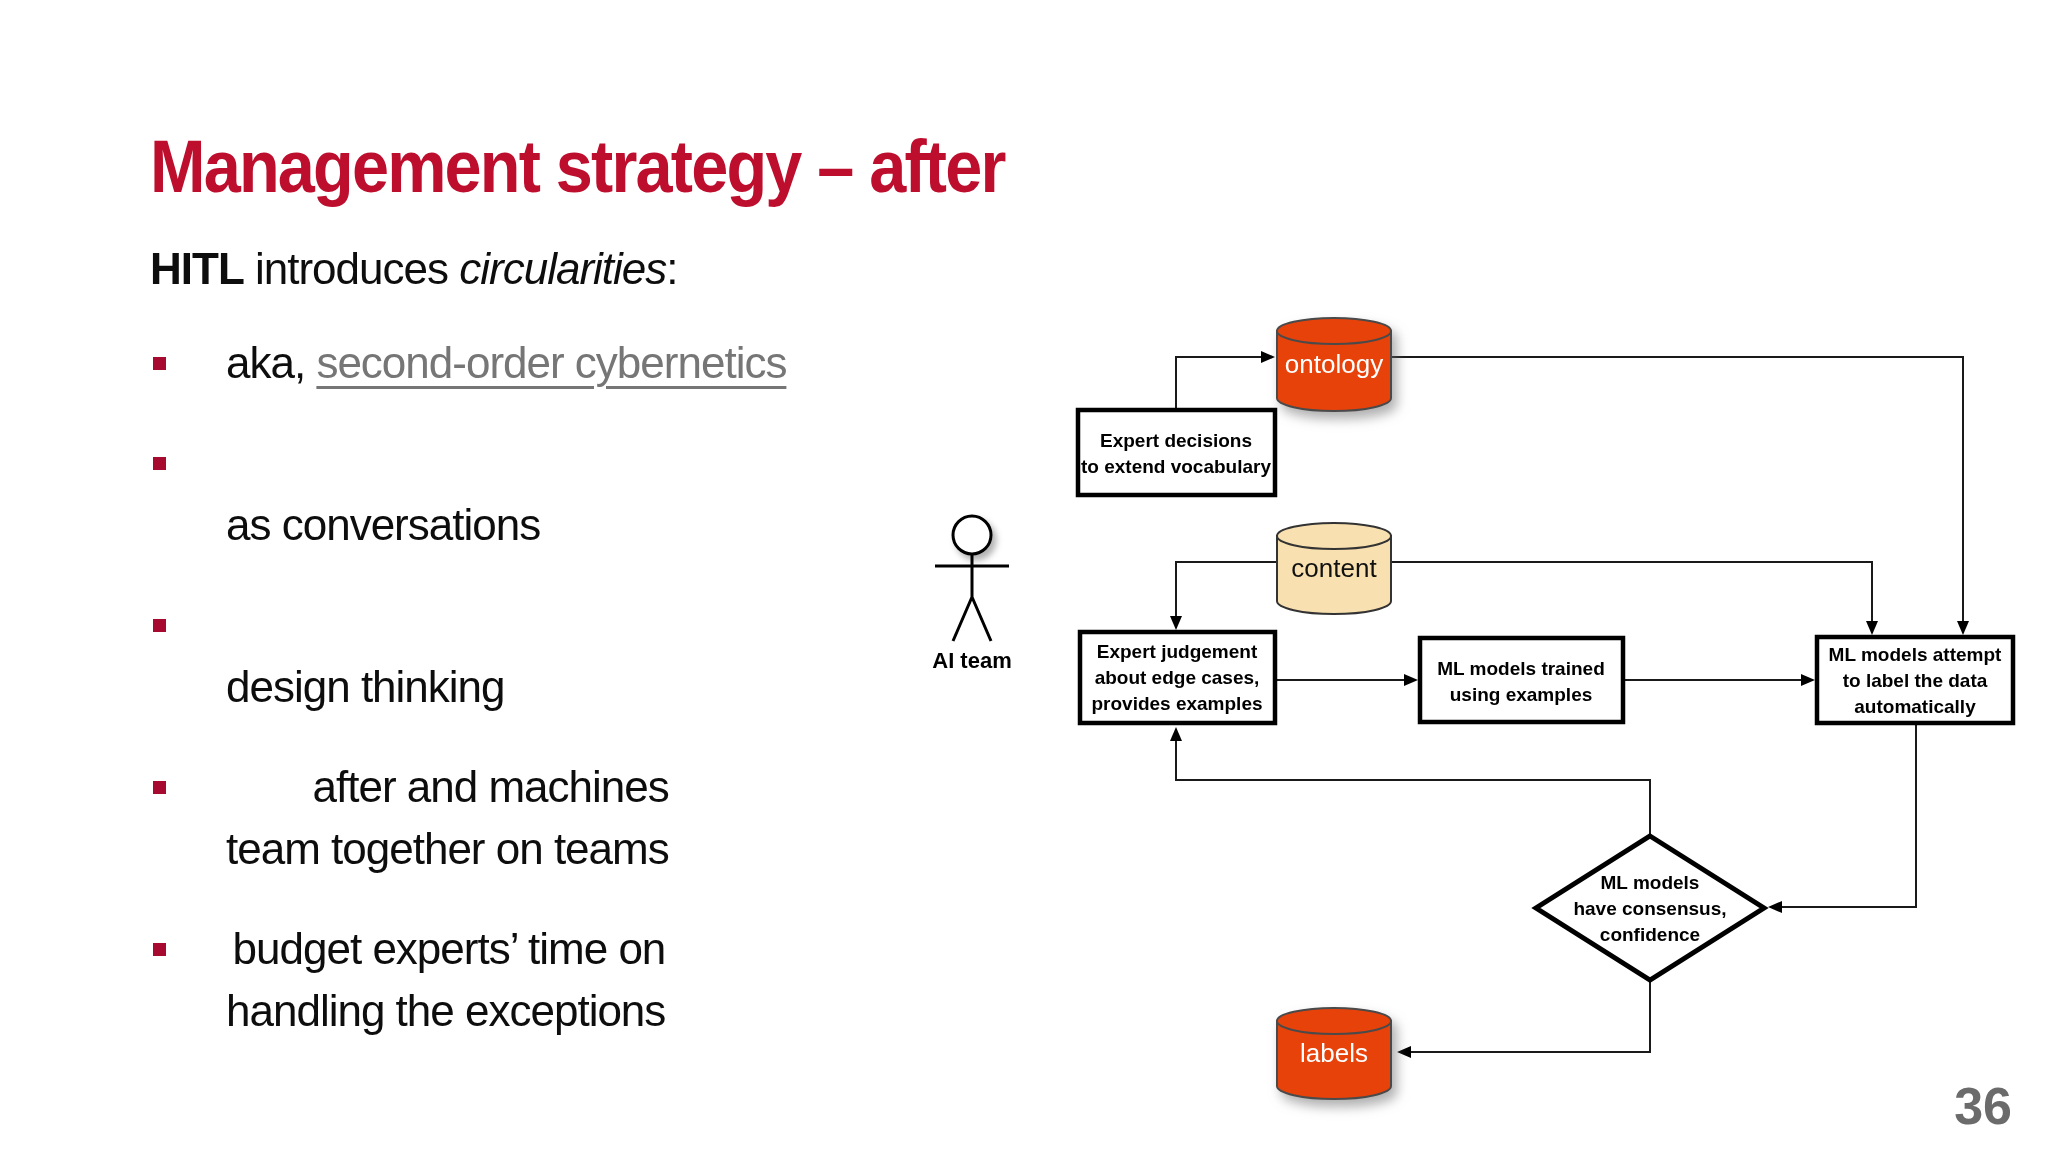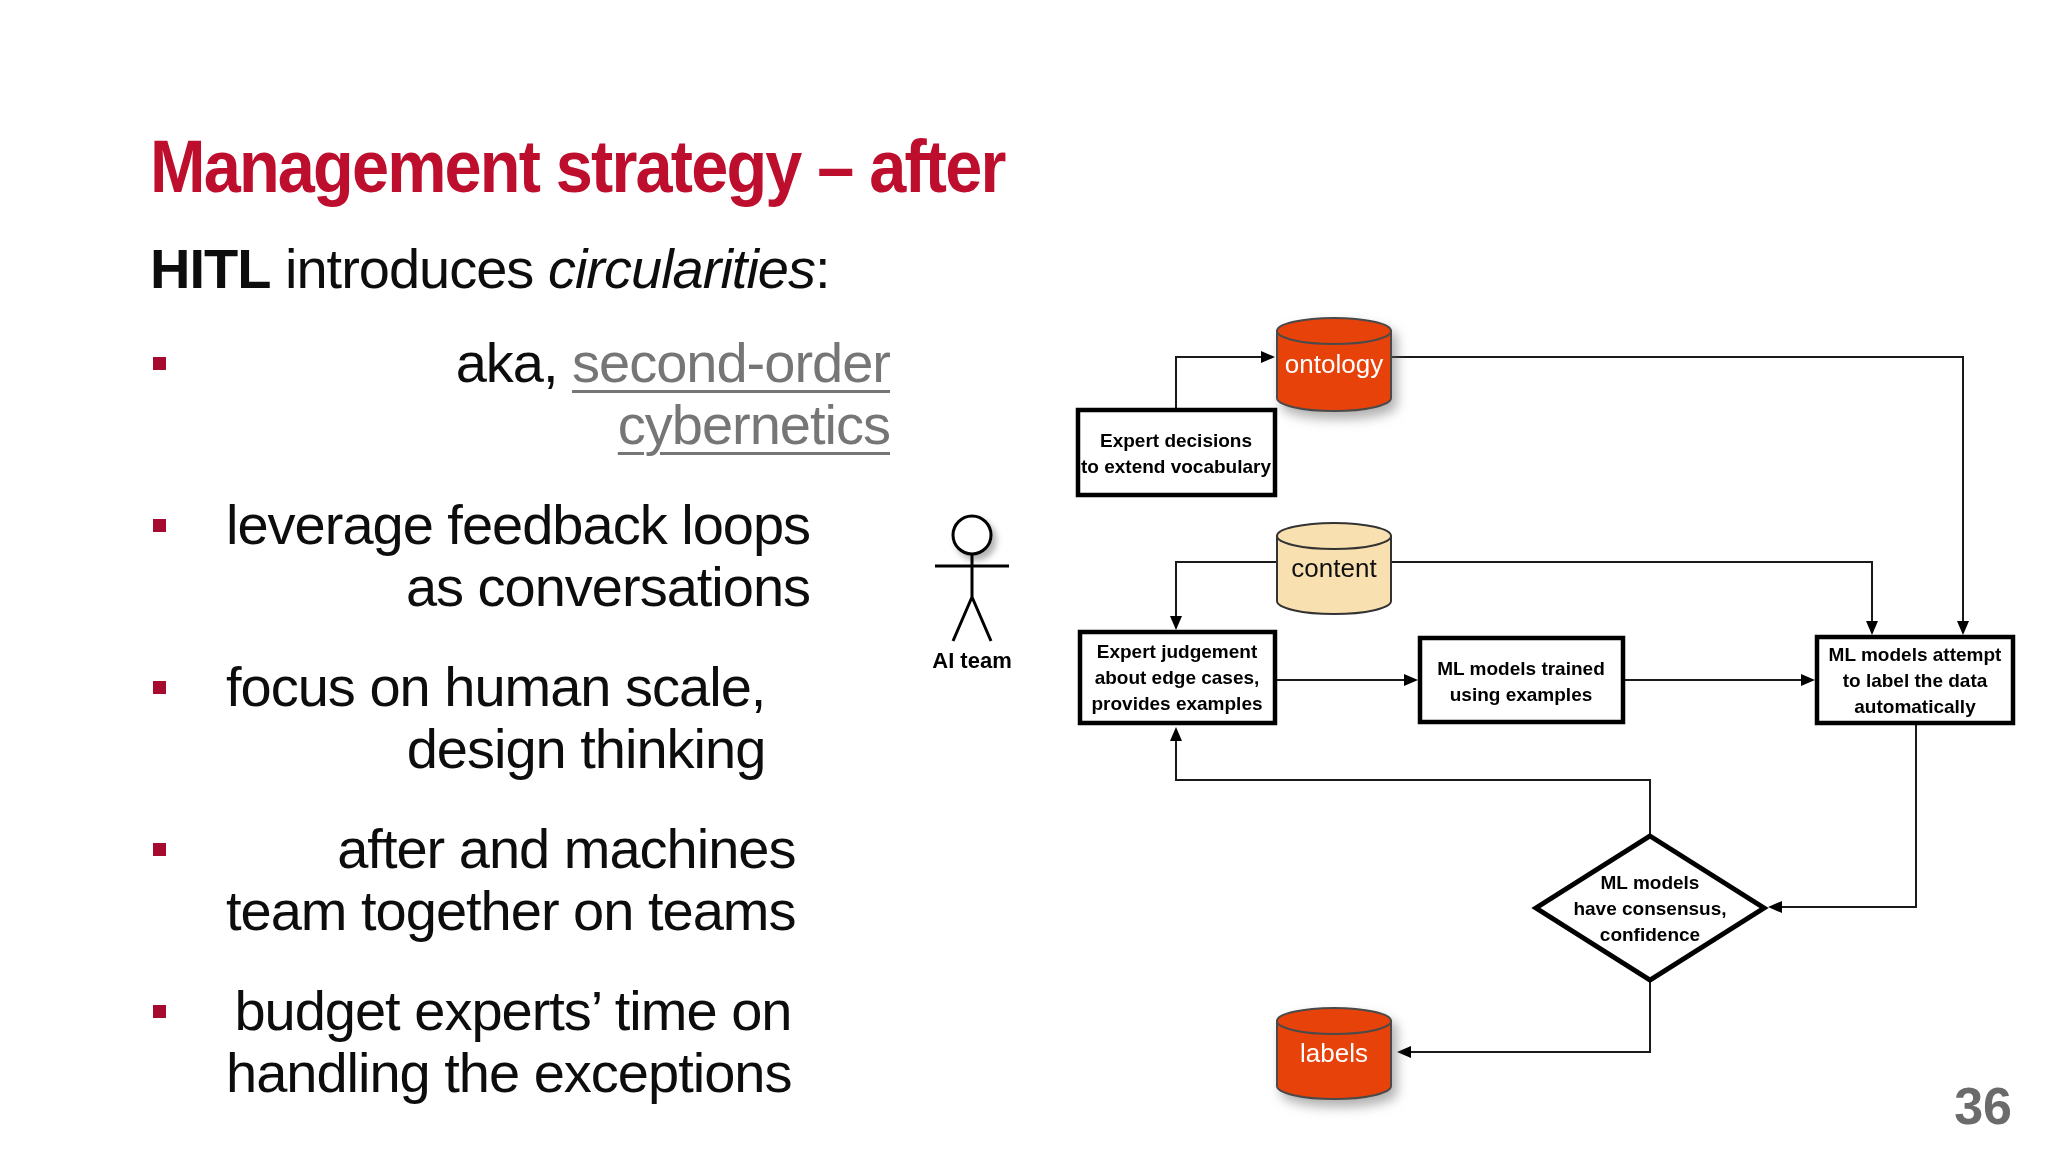--- a/index.html
+++ b/index.html
@@ -7,21 +7,21 @@
     position:relative; width:2048px; height:1152px; background:#ffffff;
     font-family:"Liberation Sans", sans-serif; overflow:hidden; color:#111;
   }
   .title {
     position:absolute; left:150px; top:80px; font-size:74px; line-height:1;
     color:#BE0E2E; letter-spacing:-2px; white-space:nowrap;
     transform:scaleX(.9); transform-origin:left top;
   }
   .content-col {
     position:absolute; left:150px; top:238px; width:740px;
-    font-size:56px; line-height:62px; letter-spacing:-1px; color:#0d0d0d;
+    font-size:44px; line-height:62px; letter-spacing:-1px; color:#0d0d0d;
   }
   .lead { margin:0 0 32px 0; }
   .lead .b { font-weight:bold; }
   .lead .i { font-style:italic; }
   ul.bullets { list-style:none; margin:0; padding:0;text-align:right; }
   ul.bullets li { display:flex; align-items:flex-start; margin:0 0 38px 0; }
   .marker {
     flex:0 0 auto; width:13px; height:13px; background:#A60A2E;
     margin:25px 60px 0 3px;
   }
@@ -56,25 +56,25 @@
   <div class="content-col">
     <p class="lead"><span class="b">HITL</span><span> introduces </span><span class="i">circularities</span><span>:</span></p>
 
     <ul class="bullets">
       <li>
         <span class="marker"></span>
         <span class="btext"><span>aka, </span><span class="link">second-order cybernetics</span></span>
       </li>
       <li>
         <span class="marker"></span>
-        <span class="btext"><span>leverage feedback loops</span><br><span>as conversations</span></span>
+        <span class="btext"><br><span>as conversations</span></span>
       </li>
       <li>
         <span class="marker"></span>
-        <span class="btext"><span>focus on human scale,</span><br><span>design thinking</span></span>
+        <span class="btext"><br><span>design thinking</span></span>
       </li>
       <li>
         <span class="marker"></span>
         <span class="btext"><span>after and machines</span><br><span>team together on teams</span></span>
       </li>
       <li>
         <span class="marker"></span>
         <span class="btext"><span>budget experts’ time on</span><br><span>handling the exceptions</span></span>
       </li>
     </ul>

